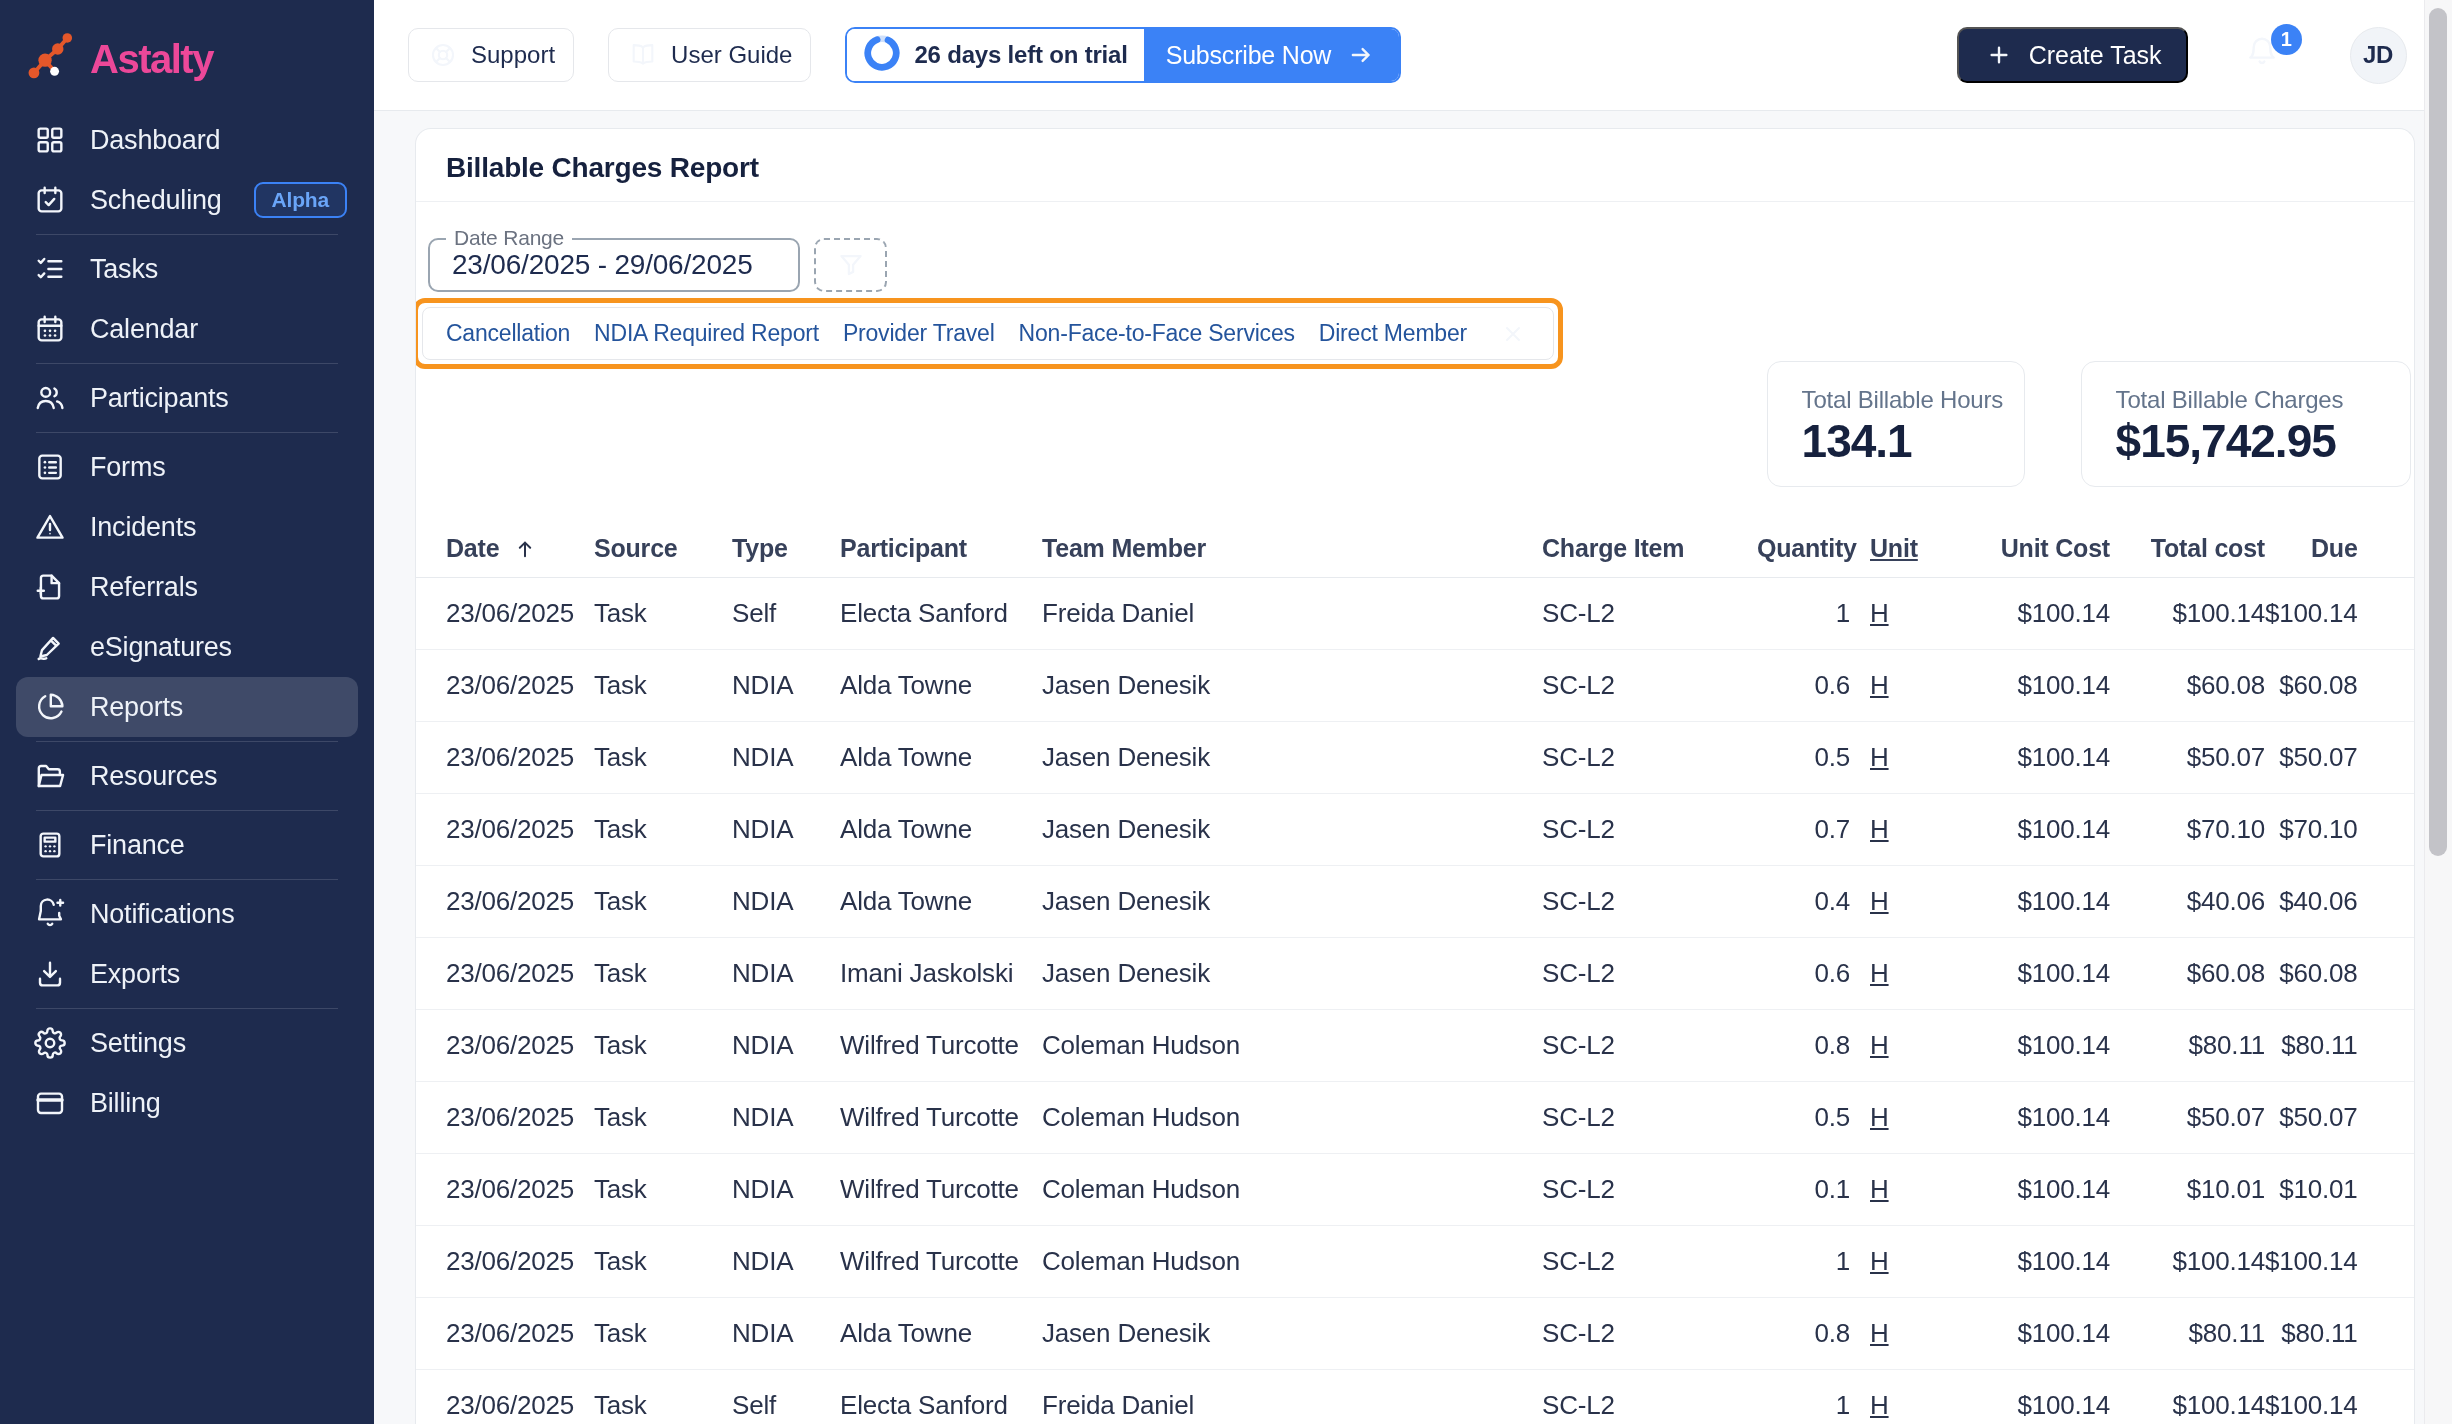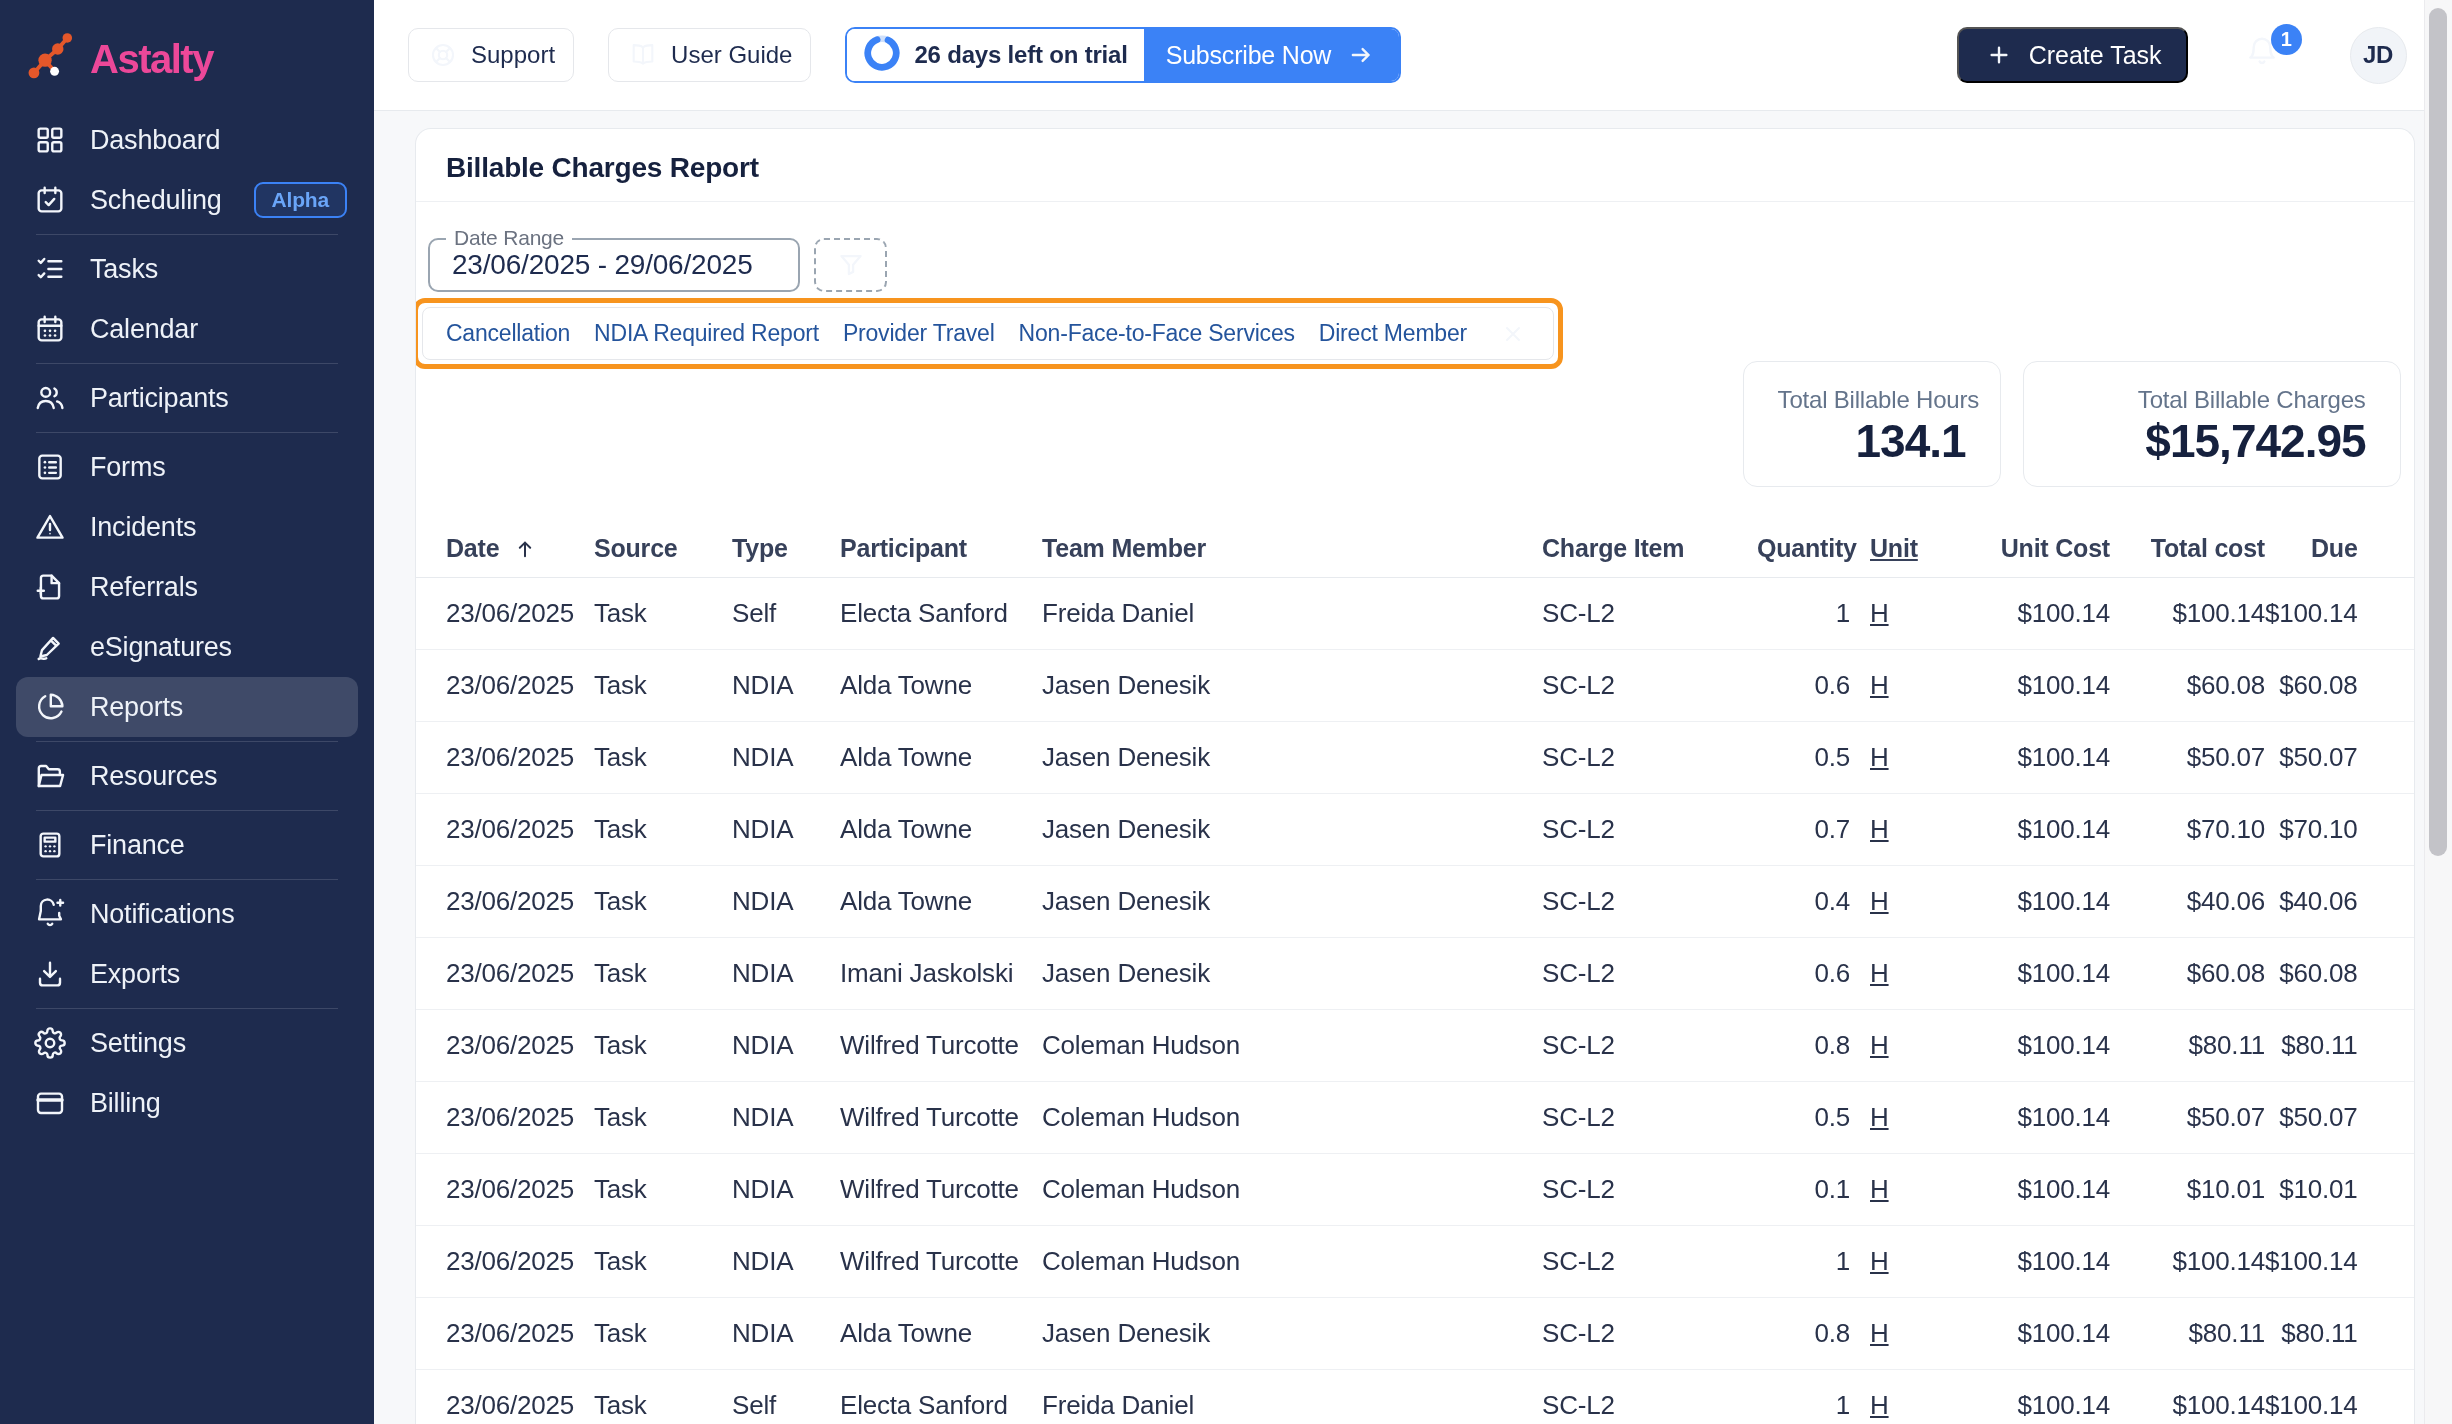--- a/index.html
+++ b/index.html
@@ -67,25 +67,25 @@
   .chips-highlight { position:absolute; left:-3px; top:169px; width:1150px; height:71px;
     border:5px solid #f7941e; border-radius:12px; padding:4px; background:transparent; z-index:5; }
   .chips-bar { width:100%; height:100%; background:#fff; border:1px solid #e5e7eb; border-radius:8px;
     display:flex; align-items:center; padding:0 24px; gap:24px;justify-content:flex-end; }
   .chip-group-label { font-size:23px; font-weight:700; color:#16213e; white-space:nowrap; }
   .chip-divider { width:1px; height:34px; background:#d4d9e0; }
   .chip-link { font-size:23px; font-weight:500; color:#24549c; white-space:nowrap; cursor:pointer; }
   .chips-close { color:#46536b; display:flex; align-items:center; cursor:pointer; margin-left:6px; }
   .chips-close svg { width:24px; height:24px; }
 
-  .summary-cards { position:absolute; top:232px; right:13px; display:flex; gap:22px; z-index:4;text-align:right; }
+  .summary-cards { position:absolute; top:232px; right:3px; display:flex; gap:38px; z-index:4; }
   .sum-card { background:#fff; border:1px solid #e7eaee; border-radius:14px; height:126px;
     padding:24px 34px; display:flex; flex-direction:column; justify-content:space-between; }
   .sum-card.hours { width:258px; }
-  .sum-card.charges { width:378px; }
+  .sum-card.charges { width:330px;margin-left:18px; }
   .sum-label { font-size:24px; color:#64748b; font-weight:500; white-space:nowrap; }
   .sum-value { font-size:46px; font-weight:700; color:#16213e; letter-spacing:-1px; }
 
   .table { margin-top:228px; }
   .thead, .trow { display:grid;
     grid-template-columns:148px 138px 108px 202px 500px 215px 93px 110px 150px 155px 1fr;
     padding:0 56px 0 30px; align-items:center; }
   .thead { height:58px; border-bottom:1px solid #e7eaee; }
   .th { font-size:25px; font-weight:600; color:#37415a; }
   .trow { height:72px; border-bottom:1px solid #eef0f3; }

